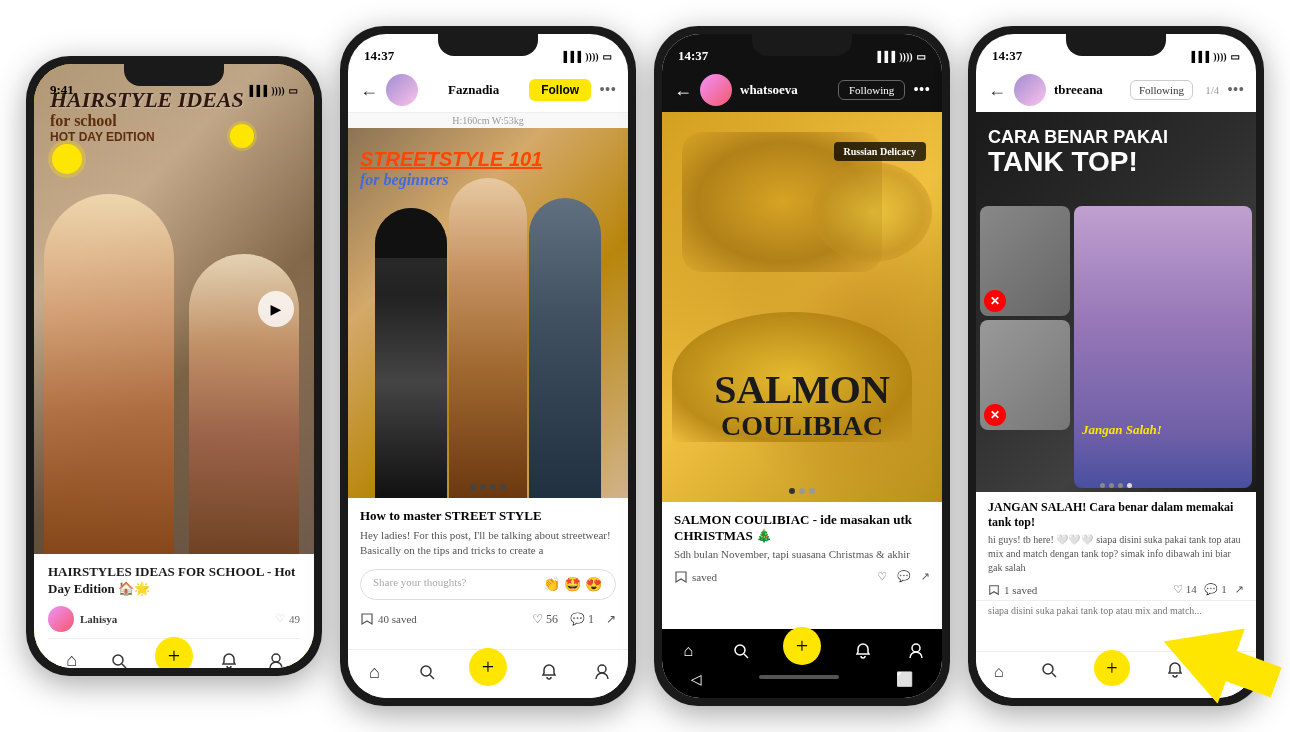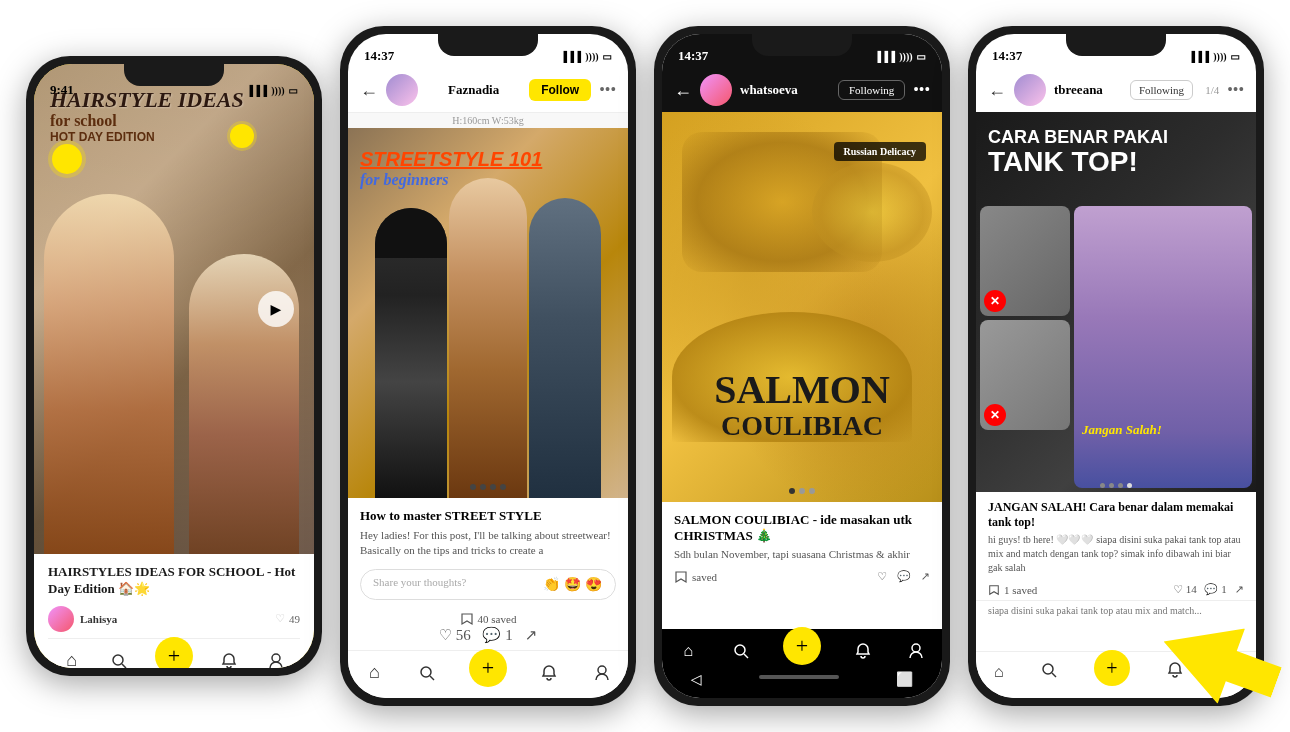--- a/index.html
+++ b/index.html
@@ -325,24 +325,23 @@
       align-items: flex-start;
       justify-content: space-between;
     }
     .emoji-row { font-size: 14px; }
 
     .phone2-action-row {
       display: flex;
       justify-content: space-between;
       align-items: center;
       padding: 6px 12px;
-      flex-direction: column;
     }
     .save-count { font-size: 11px; color: #555; display: flex; align-items: center; gap: 4px; }
-    .action-icons { display: flex; gap: 12px; align-items: center; font-size: 15px; color: #555; }
+    .action-icons { display: flex; gap: 12px; align-items: center; font-size: 12px; color: #555; }
 
     
     .phone3-content {
       height: 100%;
       display: flex;
       flex-direction: column;
       background: #fff;
     }
     .phone3-header {
       display: flex;

